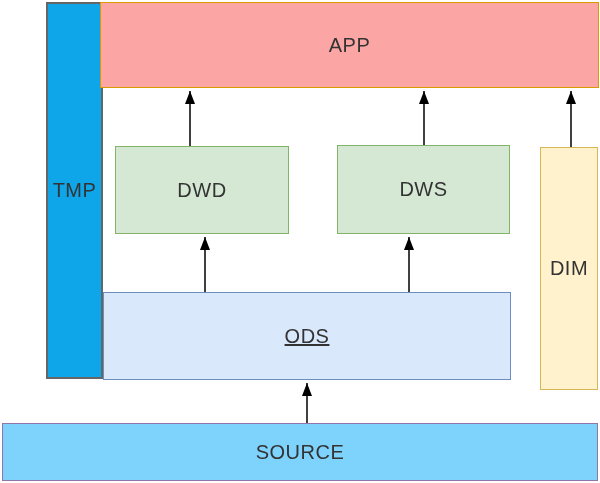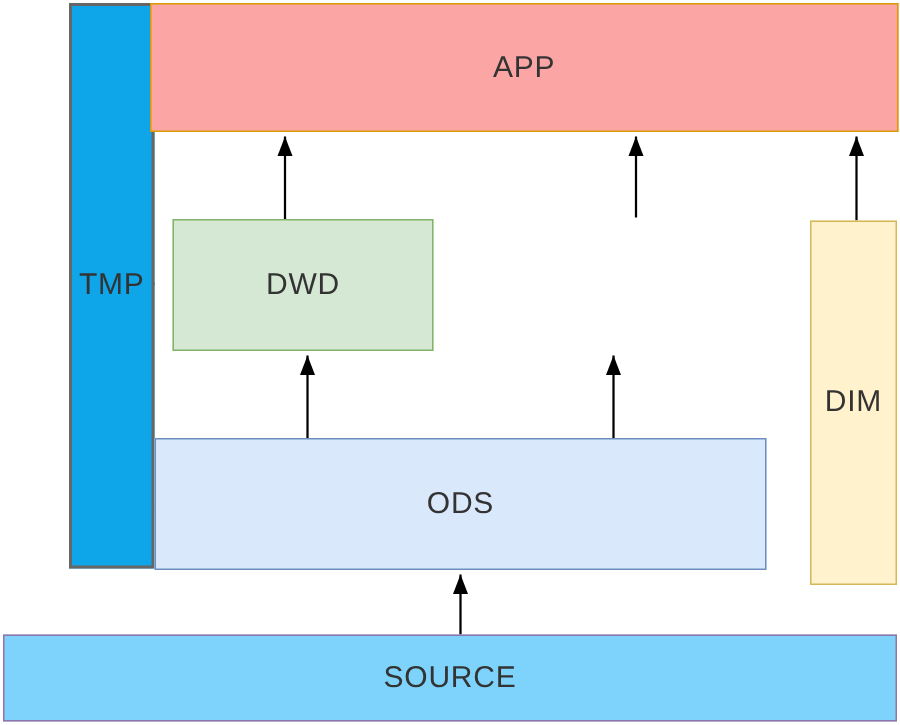--- a/index.html
+++ b/index.html
@@ -42,21 +42,21 @@
   .node-dws {
     left: 337px; top: 145px; width: 173px; height: 89px;
     background: #d5e8d4; border: 1.5px solid #82b366;
   }
   .node-dim {
     left: 540px; top: 147px; width: 58px; height: 243px;
     background: #fff2cc; border: 1.5px solid #d6b656;
   }
   .node-ods {
     left: 103px; top: 292px; width: 408px; height: 88px;
-    background: #dae8fc; border: 1.5px solid #6c8ebf;
+    background: #dae8fc; border: 1.5px solid #6c8ebf; text-decoration: underline;
   }
   .node-source {
     left: 2px; top: 423px; width: 596px; height: 58px;
     background: #7dd3fc; border: 1.5px solid #9673a6;
   }
 </style>
 </head>
 <body>
 
 <div class="stage">
@@ -82,20 +82,23 @@
   </div>
 
   <div class="node node-app">
     <span>APP</span>
   </div>
 
   <div class="node node-dwd">
     <span>DWD</span>
   </div>
 
+  <div class="node node-dws">
+    <span>DWS</span>
+  </div>
 
   <div class="node node-dim">
     <span>DIM</span>
   </div>
 
   <div class="node node-ods">
     <span>ODS</span>
   </div>
 
   <div class="node node-source">

